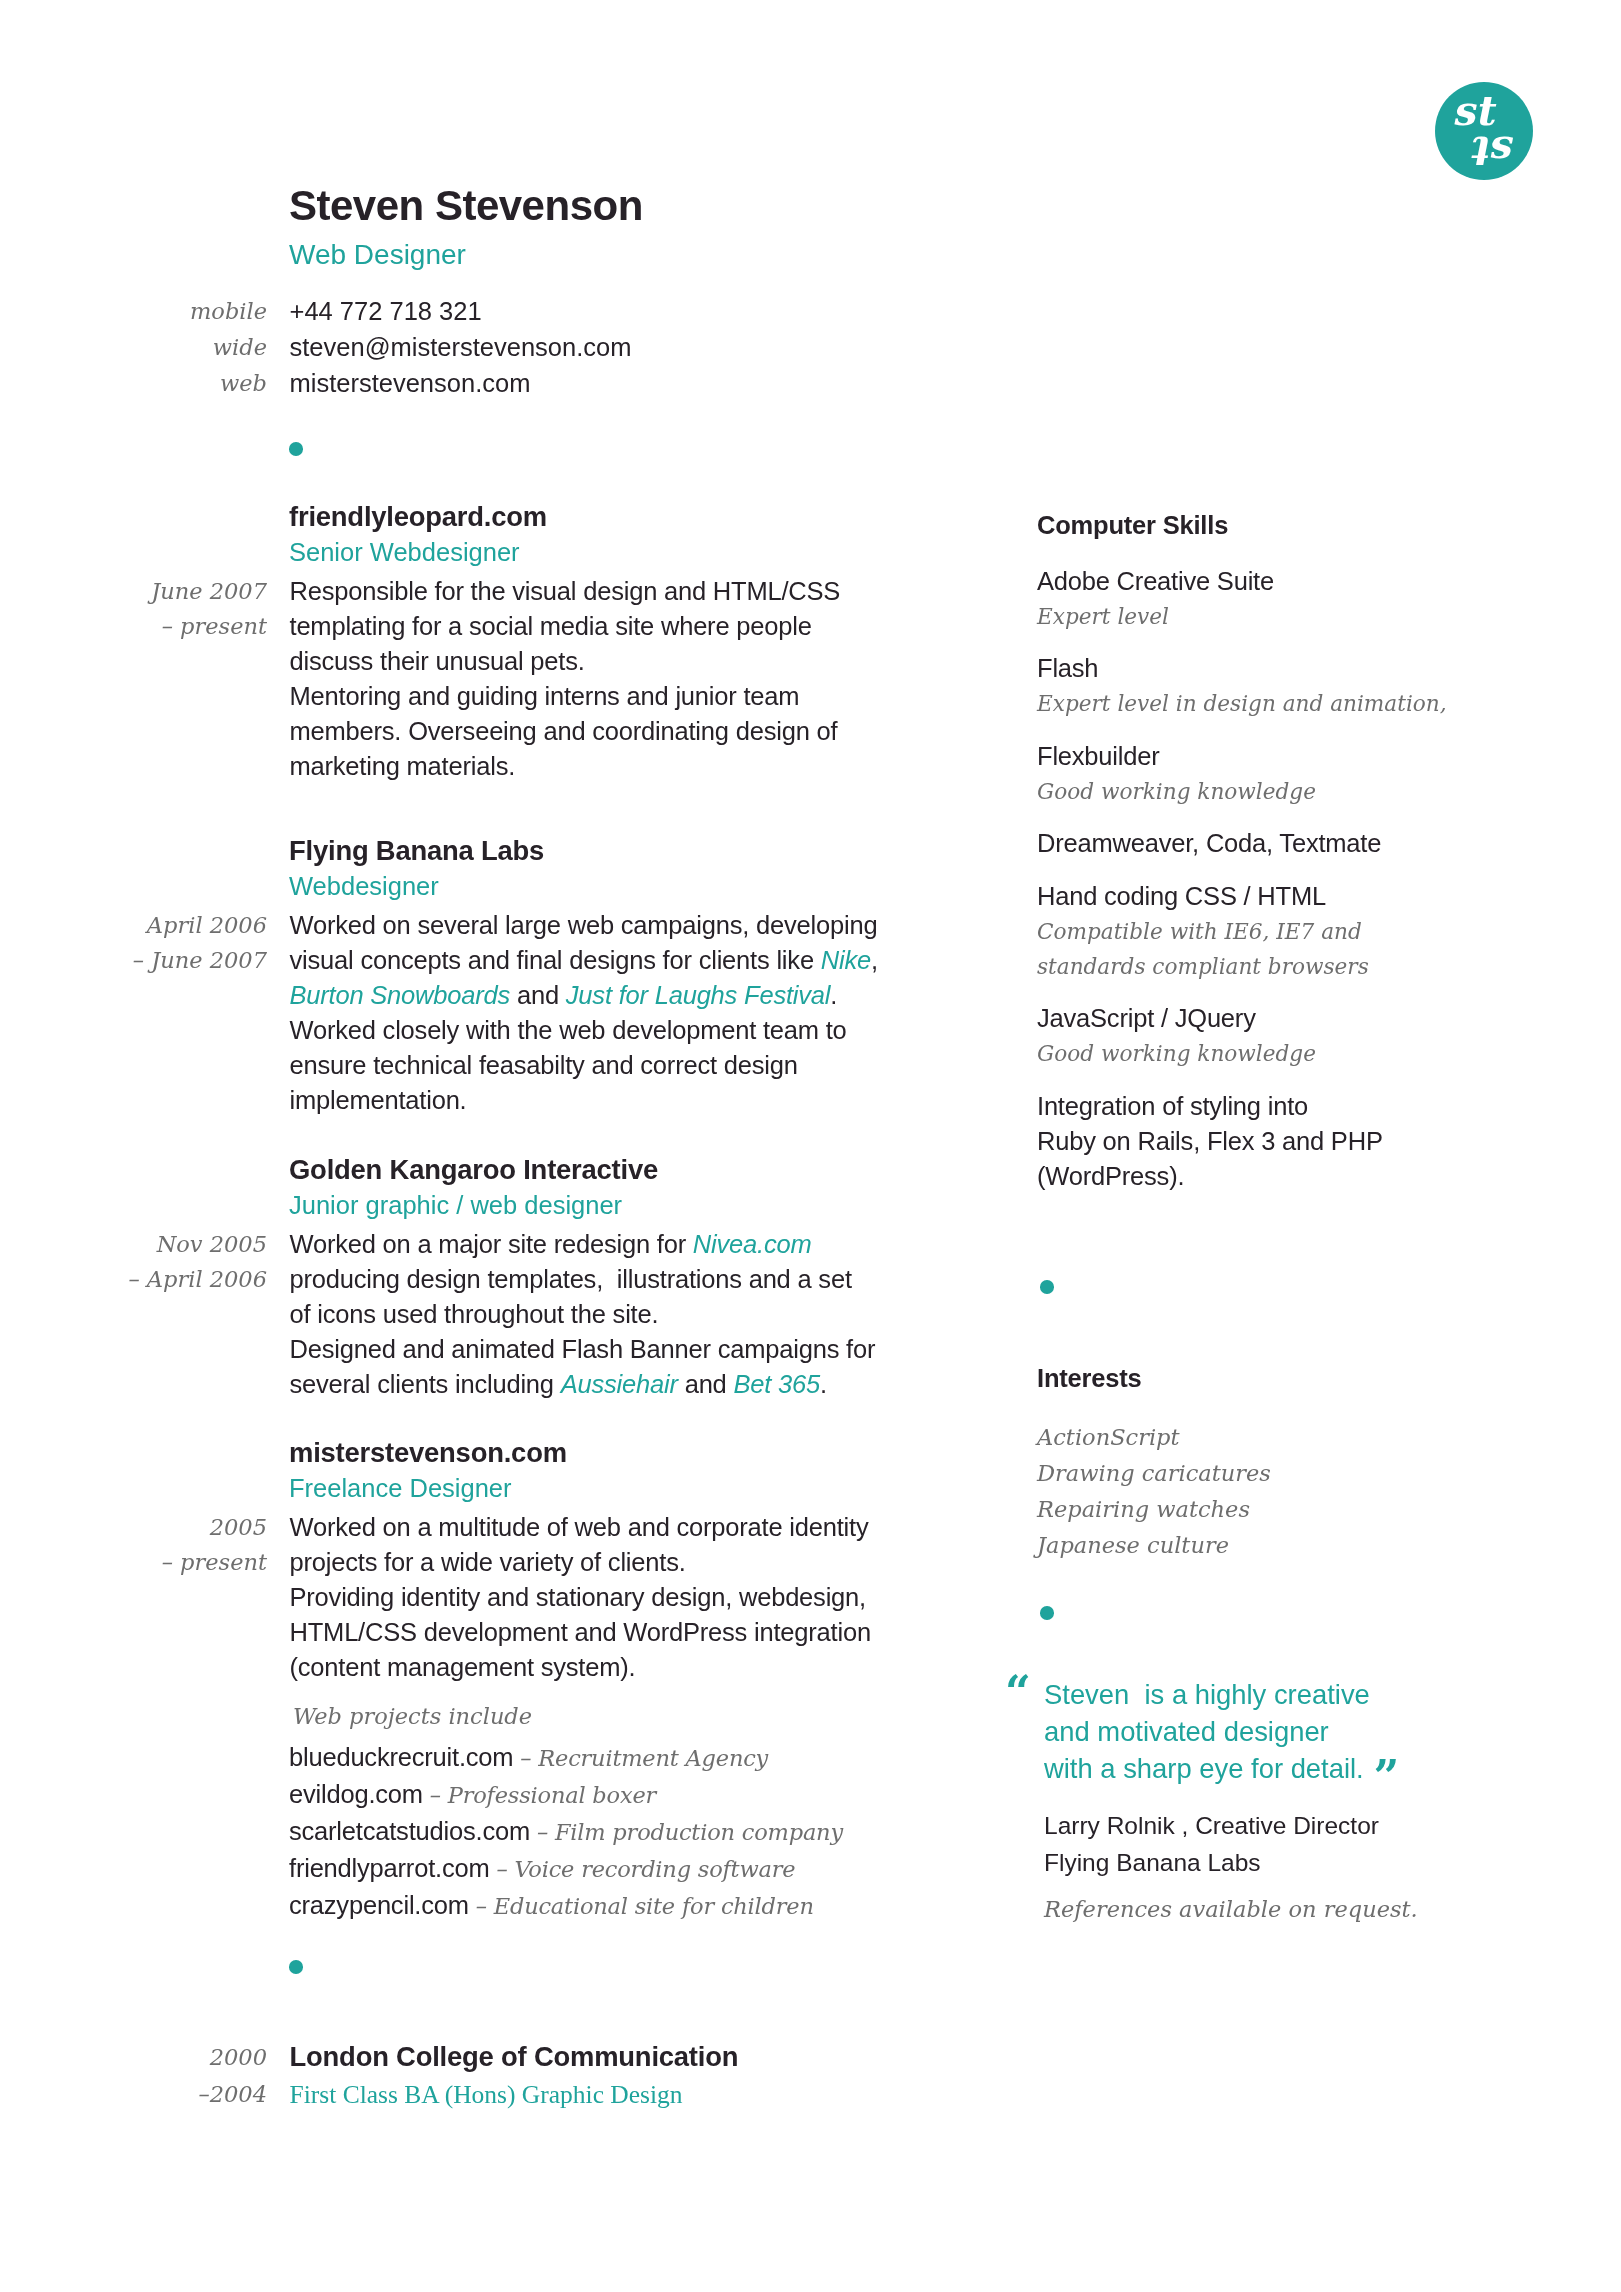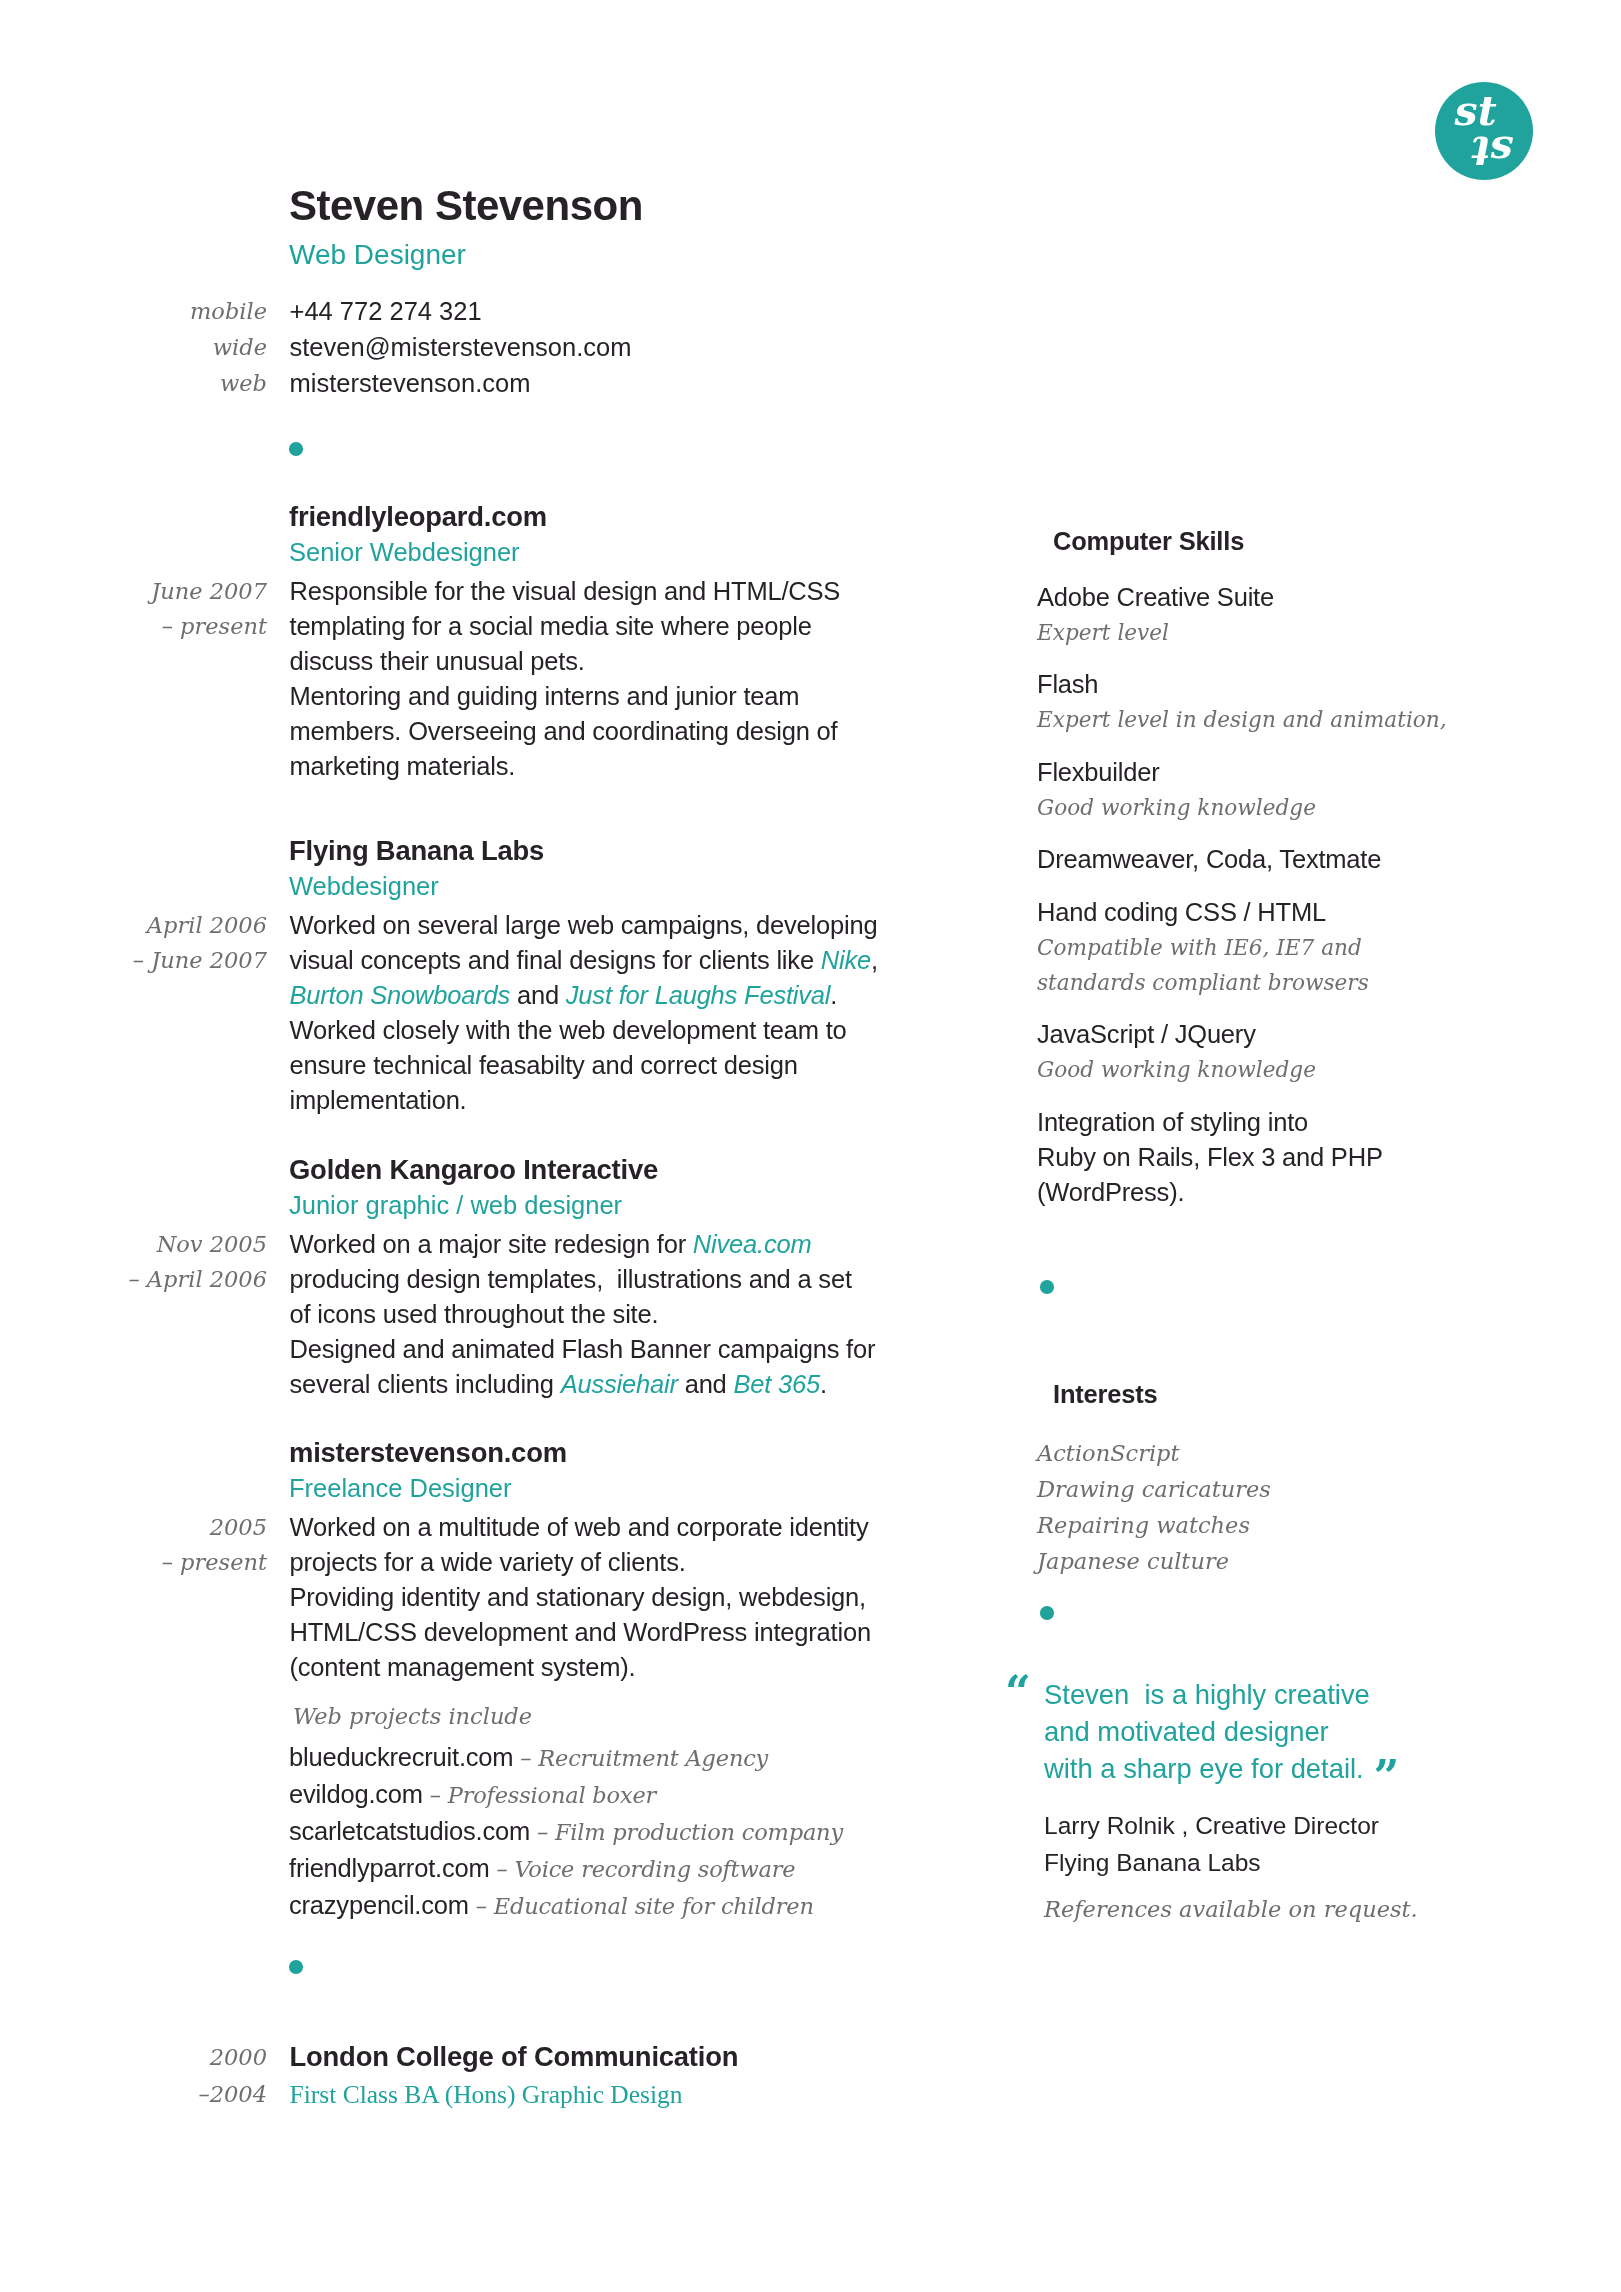--- a/index.html
+++ b/index.html
@@ -49,21 +49,21 @@
   .p-desc{font-size:22.5px;}
 
   
   .edu{position:absolute;left:98px;top:2039px;width:828px;display:flex;}
   .edu .dates{line-height:37px;}
   .edu-content{margin-left:22.5px;}
   .edu-content h2{margin:0;font-size:27.4px;font-weight:bold;letter-spacing:-0.2px;line-height:35px;}
   .edu-degree{font-size:25.5px;line-height:33px;margin-top:3.9px;font-family:Liberation Serif, serif;}
 
   
-  .rcol-h{margin:16px;font-size:25.5px;font-weight:bold;line-height:29px;letter-spacing:-0.2px;}
+  .rcol-h{margin:0;font-size:25.5px;font-weight:bold;line-height:29px;letter-spacing:-0.2px;}
   .skills{position:absolute;left:1037px;top:511px;width:431px;}
   .skills .rcol-h{margin-bottom:23.5px;}
   .skill{margin-bottom:17.6px;}
   .skill-name{font-size:25.5px;line-height:35px;letter-spacing:-0.2px;}
   .skill-note{font-size:21.6px;line-height:35px;}
 
   .interests{position:absolute;left:1037px;top:1364px;width:431px;}
   .interests .rcol-h{margin-bottom:25.5px;}
   .int-item{font-size:22.5px;line-height:36px;}
 
@@ -87,21 +87,21 @@
     <span class="logo-st">st</span>
     <span class="logo-st flip">st</span>
   </div>
 
   <div class="name">Steven Stevenson</div>
   <div class="title accent">Web Designer</div>
 
   <div class="contact">
     <div class="c-row">
       <span class="c-label serif">mobile</span>
-      <span class="c-value">+44 772 274 321</span>
+      <span class="c-value">+44 772 718 321</span>
     </div>
     <div class="c-row">
       <span class="c-label serif">wide</span>
       <span class="c-value">steven@misterstevenson.com</span>
     </div>
     <div class="c-row">
       <span class="c-label serif">web</span>
       <span class="c-value">misterstevenson.com</span>
     </div>
   </div>

